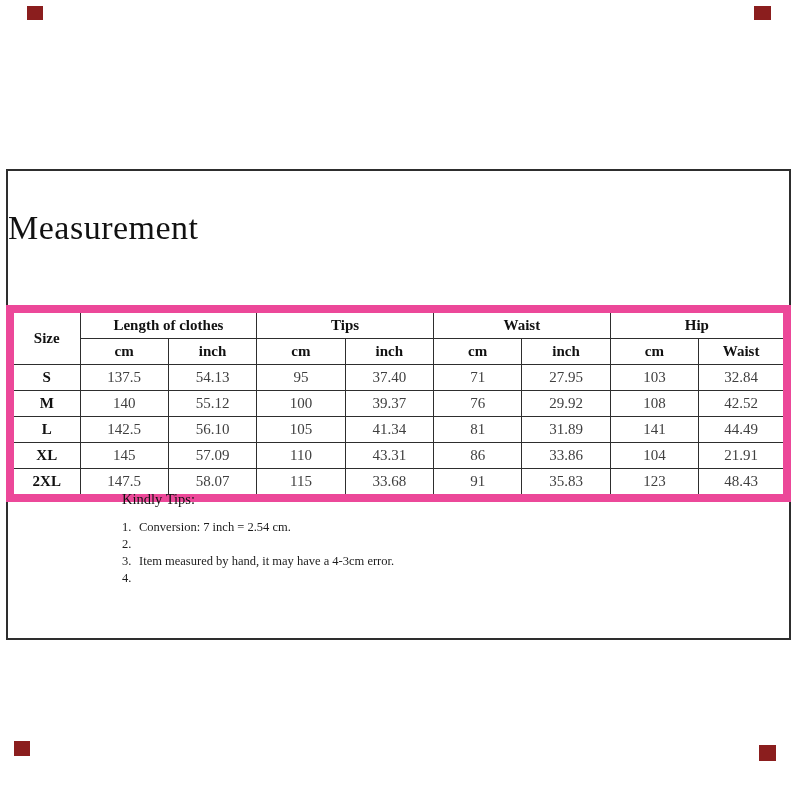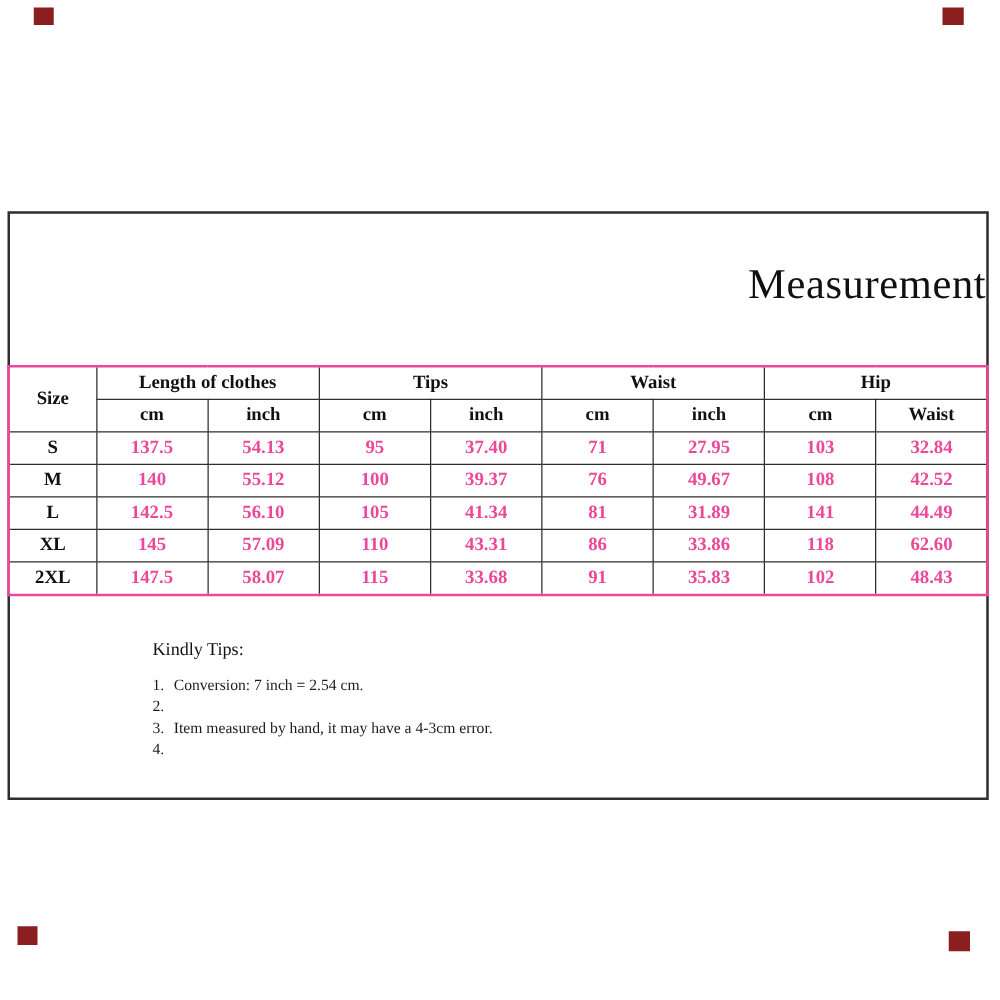--- a/index.html
+++ b/index.html
@@ -25,50 +25,50 @@
     left: 6px; top: 169px;
     width: 785px; height: 471px;
     border: 2px solid #2e2e2e;
     box-sizing: border-box;
     background: #ffffff;
   }
   .page-title {
     position: absolute;
     top: 38px; left: 0;
     width: 100%;
-    text-align: right;
+    text-align: left;
     font-size: 34px;
     letter-spacing: 0.5px;
     color: #111111;
   }
   table.size-table {
     position: absolute;
-    top: 121px; left: -2px;
+    top: 134px; left: -2px;
     width: calc(100% + 4px);
     border-collapse: collapse;
     table-layout: fixed;
-    border: 2px solid #ec4899;
+    border: 8px solid #ec4899;
   }
   .size-table td, .size-table th {
     border: 1px solid #2e2e2e;
     text-align: center;
     vertical-align: middle;
     padding: 0;
     height: 25px;
     font-size: 15px;
     font-family: "Liberation Serif", serif;
     overflow: hidden;
   }
   .size-table th { font-weight: bold; color: #111111; }
-  .size-table td { font-weight: bold; color: #ec4899; }
+  .size-table td { font-weight: normal; color: #404040; }
   .size-table td.row-label { font-weight: bold; color: #111111; }
 
   .tips-section {
     position: absolute;
-    left: 114px; top: 341px;
+    left: 114px; top: 320px;
     width: 560px;
   }
   .tips-heading {
     font-size: 14.5px;
     color: #111111;
     margin: 0 0 11px 0;
   }
   .tip-item {
     display: flex;
     align-items: flex-start;
@@ -132,21 +132,21 @@
         <td>103</td>
         <td>32.84</td>
       </tr>
       <tr>
         <td class="row-label">M</td>
         <td>140</td>
         <td>55.12</td>
         <td>100</td>
         <td>39.37</td>
         <td>76</td>
-        <td>49.67</td>
+        <td>29.92</td>
         <td>108</td>
         <td>42.52</td>
       </tr>
       <tr>
         <td class="row-label">L</td>
         <td>142.5</td>
         <td>56.10</td>
         <td>105</td>
         <td>41.34</td>
         <td>81</td>
@@ -155,32 +155,32 @@
         <td>44.49</td>
       </tr>
       <tr>
         <td class="row-label">XL</td>
         <td>145</td>
         <td>57.09</td>
         <td>110</td>
         <td>43.31</td>
         <td>86</td>
         <td>33.86</td>
-        <td>118</td>
-        <td>62.60</td>
+        <td>104</td>
+        <td>21.91</td>
       </tr>
       <tr>
         <td class="row-label">2XL</td>
         <td>147.5</td>
         <td>58.07</td>
         <td>115</td>
         <td>33.68</td>
         <td>91</td>
         <td>35.83</td>
-        <td>102</td>
+        <td>123</td>
         <td>48.43</td>
       </tr>
     </tbody>
   </table>
 
   <div class="tips-section">
     <div class="tips-heading">Kindly Tips:</div>
     <div class="tip-item">
       <span class="tip-number">1.</span>
       <span class="tip-text">Conversion: 7 inch = 2.54 cm.</span>

